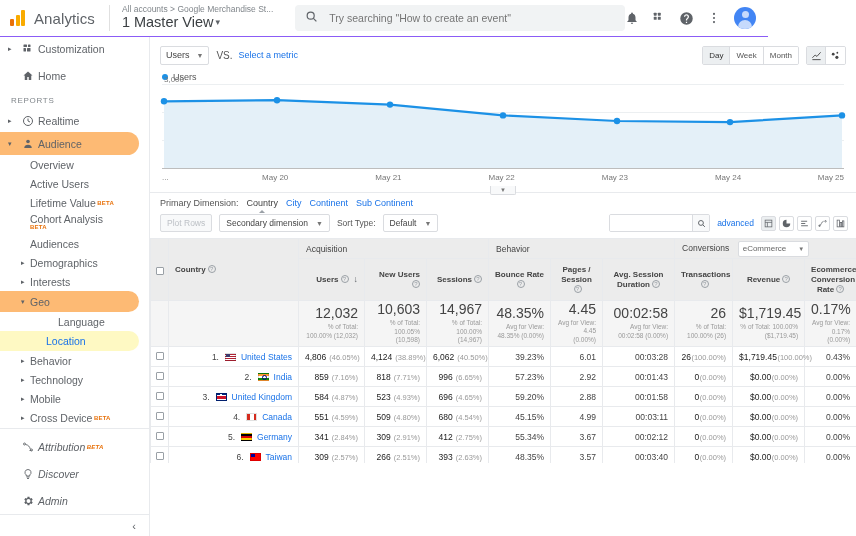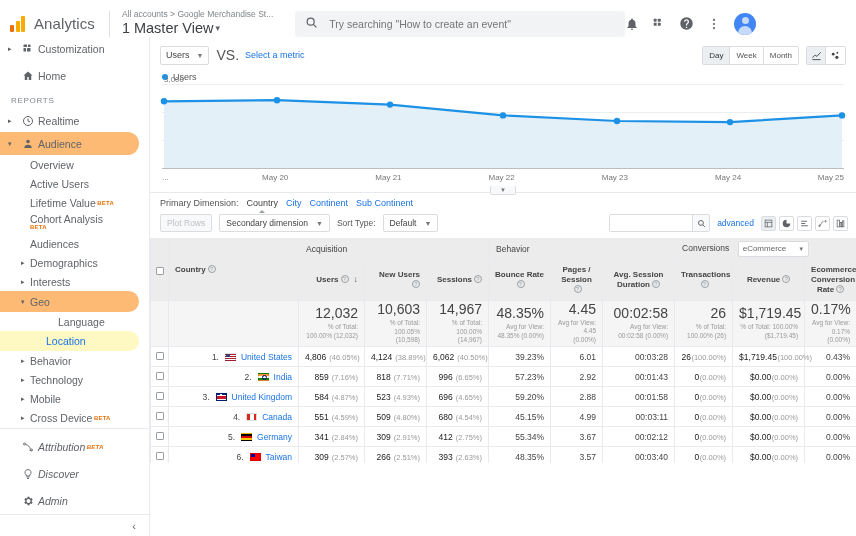--- a/index.html
+++ b/index.html
@@ -9,22 +9,22 @@
     overflow: hidden;
     font-family: "Liberation Sans", sans-serif;
     background: #fff;
     color: #444;
     -webkit-font-smoothing: antialiased;
   }
   .app { position: relative; width: 856px; height: 536px; }
 
   
   .topbar {
-    position: absolute; top: 8px; left: 0; width: 768px; height: 37px;
-    background: #fff; border-bottom: 6px solid #8b5cf6;
+    position: absolute; top: 0; left: 0; width: 768px; height: 37px;
+    background: #fff; border-bottom: 1px solid #8b5cf6;
     display: flex; align-items: center;
   }
   .ga-logo { display: flex; align-items: flex-end; gap: 1.5px; margin-left: 10px; height: 16px; }
   .ga-logo i { display: block; width: 4px; background: #f9ab00; border-radius: 1px; }
   .ga-logo i:nth-child(1) { height: 7px; background: #e8710a; }
   .ga-logo i:nth-child(2) { height: 11px; }
   .ga-logo i:nth-child(3) { height: 16px; }
   .brand-name { font-size: 15px; color: #5f6368; margin-left: 9px; letter-spacing: .1px; }
   .brand-div { width: 1px; height: 26px; background: #e0e0e0; margin: 0 12px 0 14px; }
   .acct-block { line-height: 1.1; }
@@ -79,21 +79,21 @@
 
   
   .main { position: absolute; top: 37px; left: 150px; width: 706px; height: 499px; background: #fff; overflow: hidden; }
 
   .chart-toolbar { height: 30px; display: flex; align-items: center; padding: 6px 10px 0 10px; }
   .metric-select {
     border: 1px solid #dadce0; background: #fff; border-radius: 2px; height: 19px;
     font-size: 9px; color: #444; padding: 0 5px; display: flex; align-items: center; gap: 7px; cursor: pointer;
   }
   .metric-select .cv { font-size: 7px; color: #777; }
-  .vs-lbl { font-size: 14px; color: #555; margin: 0 6px 0 7px; }
+  .vs-lbl { font-size: 10px; color: #555; margin: 0 6px 0 7px; }
   .sel-metric { font-size: 9px; color: #1a73e8; cursor: pointer; }
   .range-group { margin-left: auto; display: flex; align-items: center; }
   .range-btns { display: flex; border: 1px solid #dadce0; border-radius: 2px; overflow: hidden; height: 19px; }
   .range-btns div {
     font-size: 8px; color: #555; padding: 0 6px; display: flex; align-items: center;
     border-right: 1px solid #dadce0; cursor: pointer; background: #fff;
   }
   .range-btns div:last-child { border-right: none; }
   .range-btns div.on { background: #eceff1; color: #333; }
   .chart-type-btns { display: flex; margin-left: 7px; border: 1px solid #dadce0; border-radius: 2px; overflow: hidden; height: 19px; }

